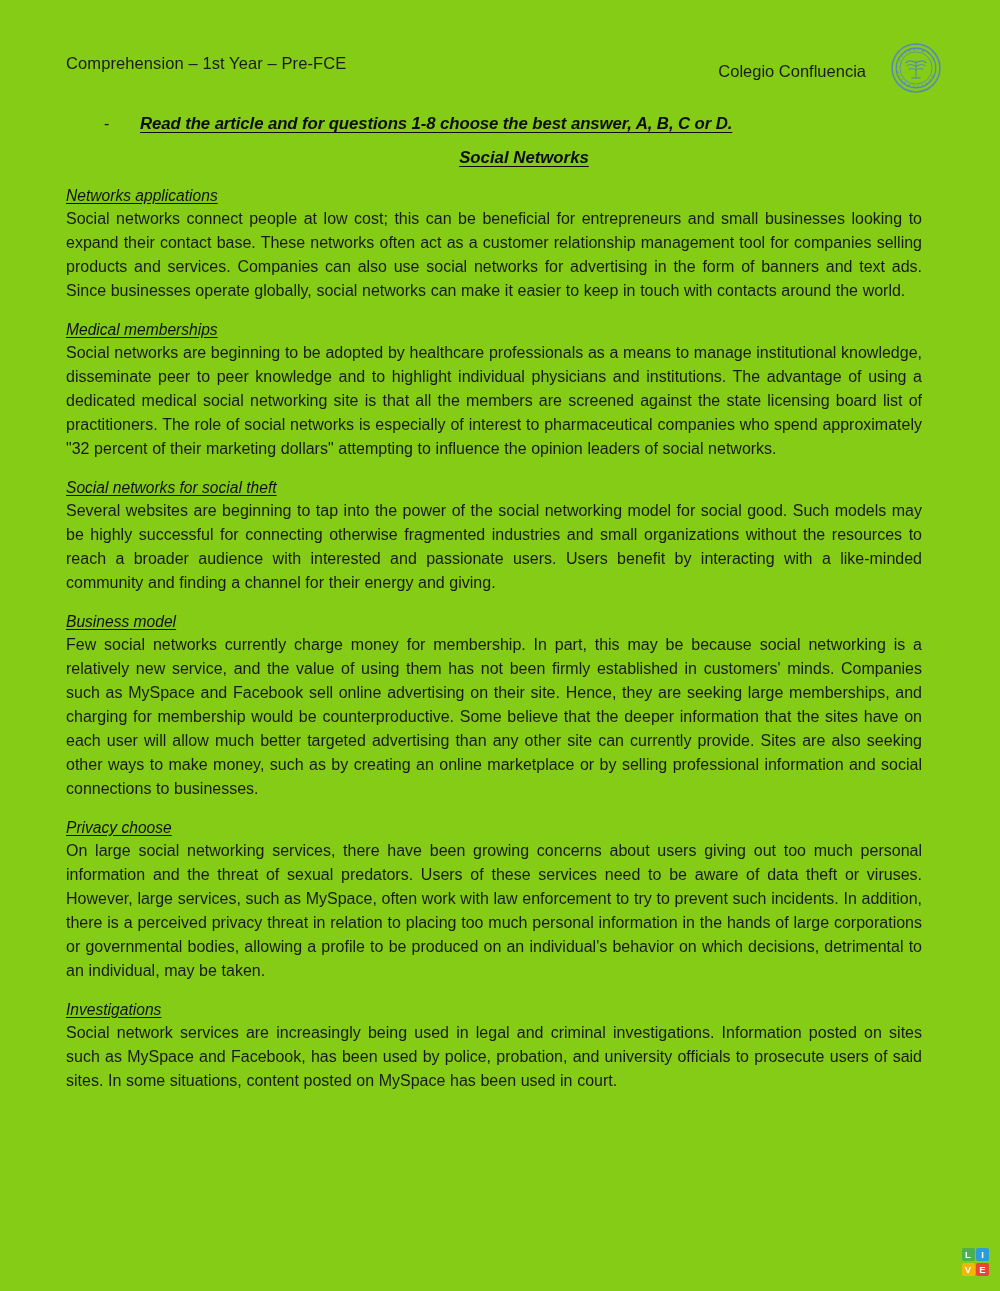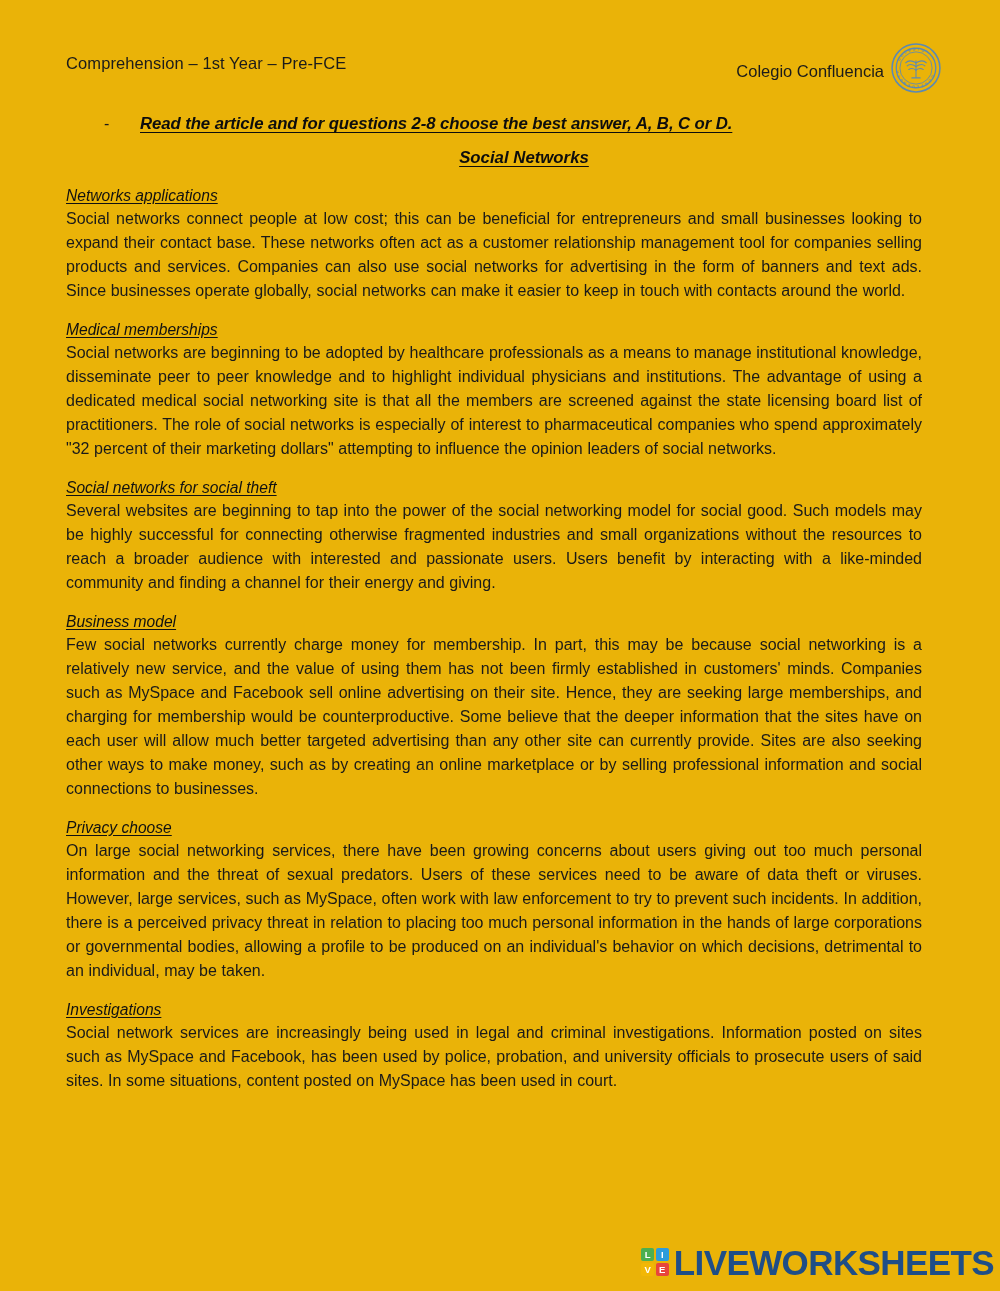--- a/index.html
+++ b/index.html
@@ -12,21 +12,21 @@
     height: 1291px;
     position: relative;
     font-family: "Liberation Sans", sans-serif;
     color: #1a1a1a;
     overflow: hidden;
   }
 
   .page {
     position: absolute;
     inset: 0;
-    background: #eab308;
+    background: #84cc16;
   }
 
   
   .doc-header {
     position: absolute;
     left: 66px;
     right: 40px;
     top: 48px;
     height: 60px;
     display: flex;
@@ -37,21 +37,21 @@
     font-size: 16.5px;
     line-height: 20px;
     letter-spacing: 0.1px;
     color: #1b1b1b;
     white-space: nowrap;
     padding-top: 5px;
   }
   .header-right {
     display: flex;
     align-items: center;
-    gap: 2px;
+    gap: 20px;
     padding-right: 18px;
   }
   .school-name {
     font-size: 16.5px;
     line-height: 20px;
     color: #1b1b1b;
     white-space: nowrap;
   }
   .seal {
     width: 52px;
@@ -211,21 +211,21 @@
             <path d="M50 54 C56 50, 61 51, 64 53"></path>
             <line x1="42" y1="69" x2="58" y2="69"></line>
           </g>
         </svg>
       </span>
     </div>
   </div>
 
   <div class="instruction-row">
     <span class="bullet-dash">-</span>
-    <span class="instruction-text">Read the article and for questions 2-8 choose the best answer, A, B, C or D.</span>
+    <span class="instruction-text">Read the article and for questions 1-8 choose the best answer, A, B, C or D.</span>
   </div>
 
   <div class="article-title">
     <span>Social Networks</span>
   </div>
 
   <div class="article-body">
 
     <div class="section">
       <div class="section-heading">Networks applications</div>
@@ -262,16 +262,15 @@
 
   </div>
 
   <div class="lws-logo">
     <div class="lws-tiles">
       <div class="lws-tile" style="background: rgb(76, 175, 80);">L</div>
       <div class="lws-tile" style="background: rgb(45, 156, 219);">I</div>
       <div class="lws-tile" style="background: rgb(242, 183, 5);">V</div>
       <div class="lws-tile" style="background: rgb(232, 69, 60);">E</div>
     </div>
-    <div class="lws-word" style="color: rgb(31, 78, 135);">LIVEWORKSHEETS</div>
   </div>
 
 </div>
 
 </body></html>

